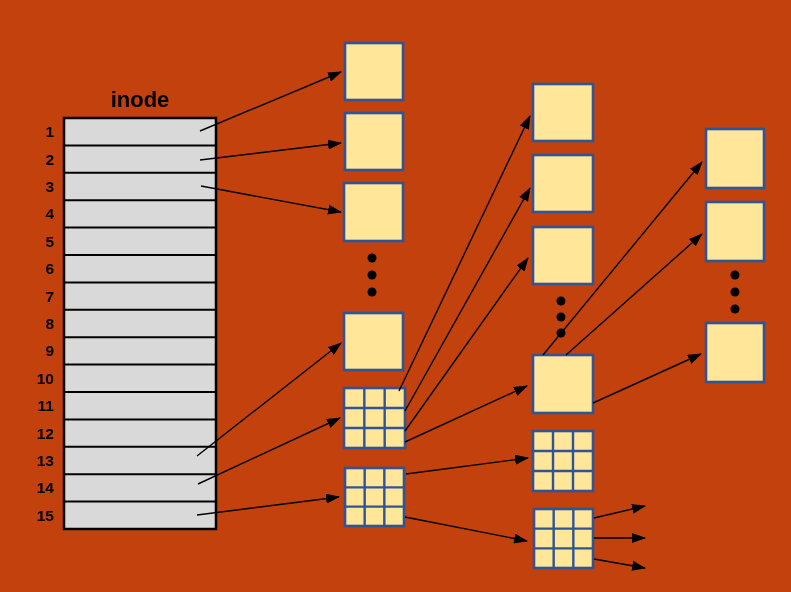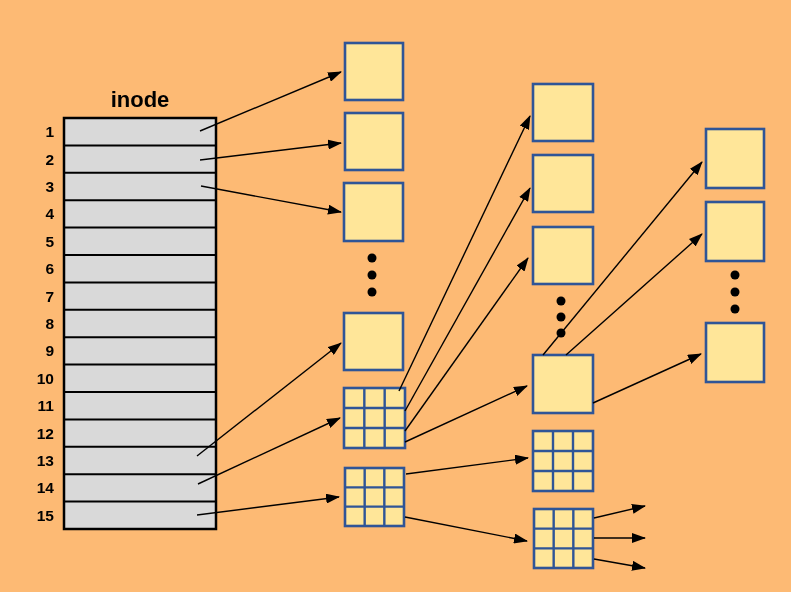--- a/index.html
+++ b/index.html
@@ -1,16 +1,16 @@
 <!DOCTYPE html>
 <html><head>
 <meta charset="utf-8">
 <style>
   html,body{margin:0;padding:0;background:#fff;}
-  .canvas{position:relative;width:791px;height:592px;background:#fdba74;overflow:hidden;}
+  .canvas{position:relative;width:791px;height:592px;background:#c2410c;overflow:hidden;}
   svg{display:block;}
   .diagram-title{font:700 22px "Liberation Sans",sans-serif;fill:#000;text-anchor:middle;}
   .row-label{font:700 15.5px "Liberation Sans",sans-serif;fill:#000;}
 </style>
 </head>
 <body>
 
 <div class="canvas">
   <svg id="diagram" width="791" height="592" viewBox="0 0 791 592" xmlns="http://www.w3.org/2000/svg">
     <defs>

